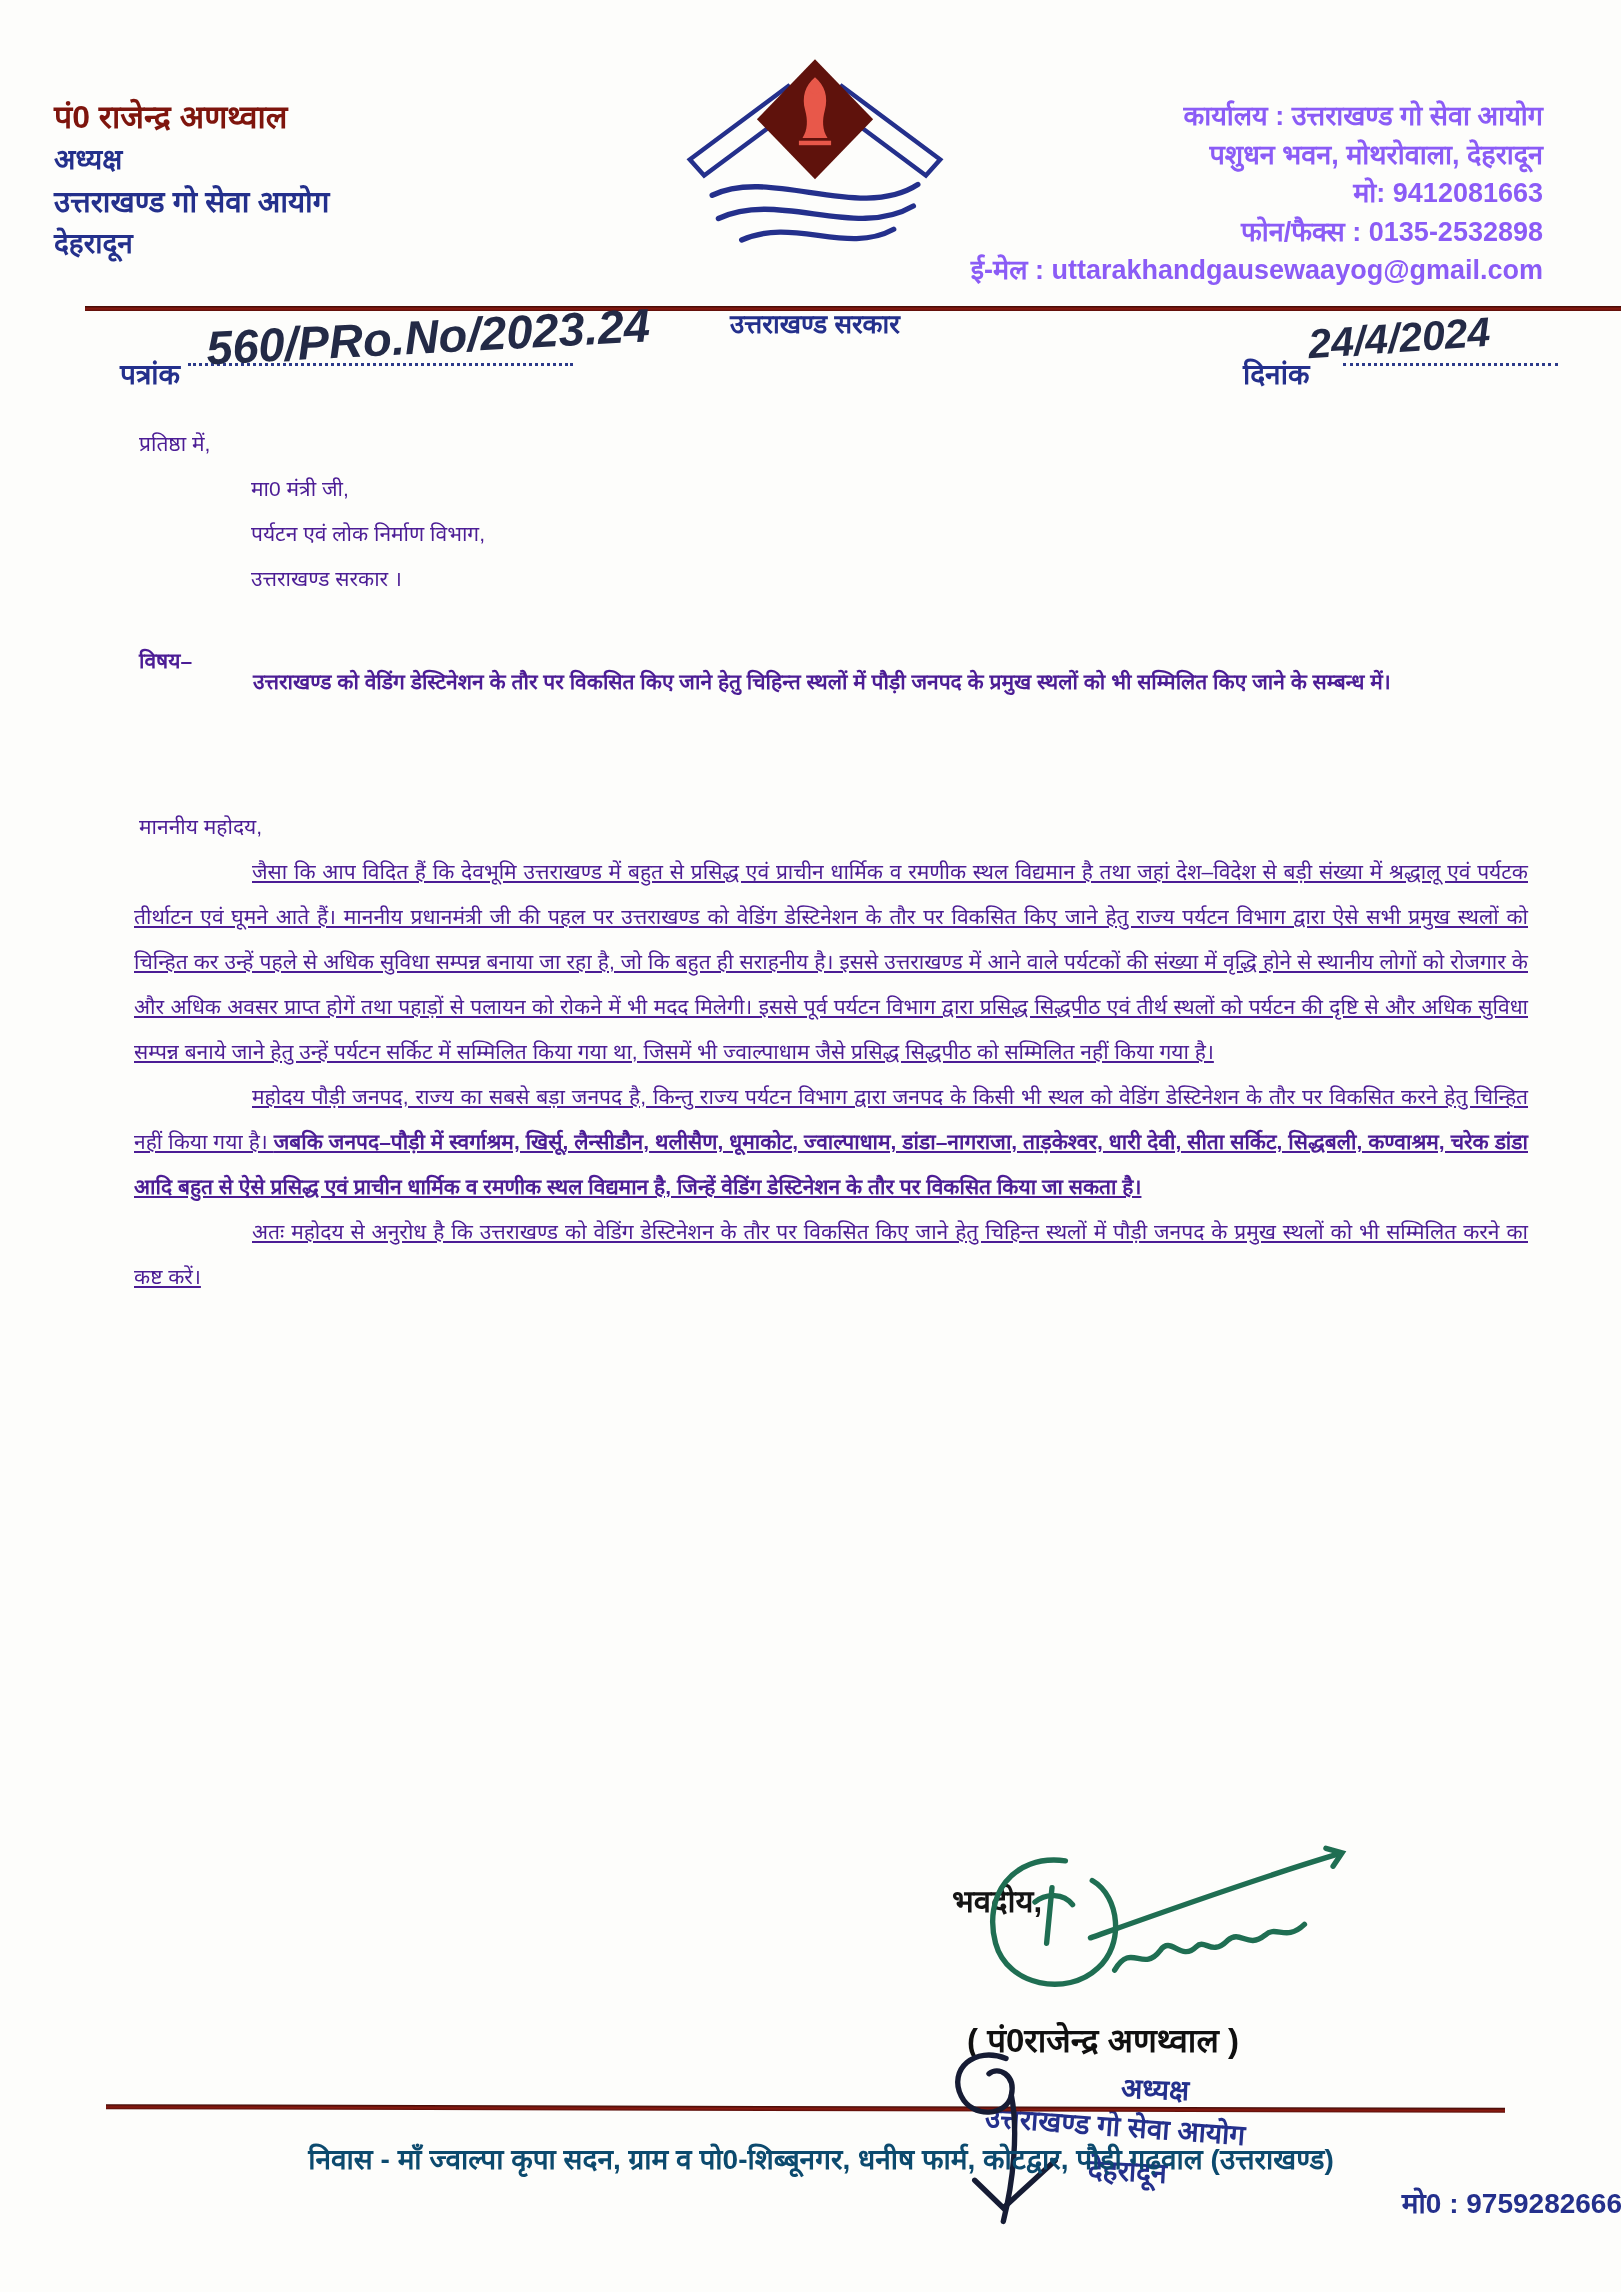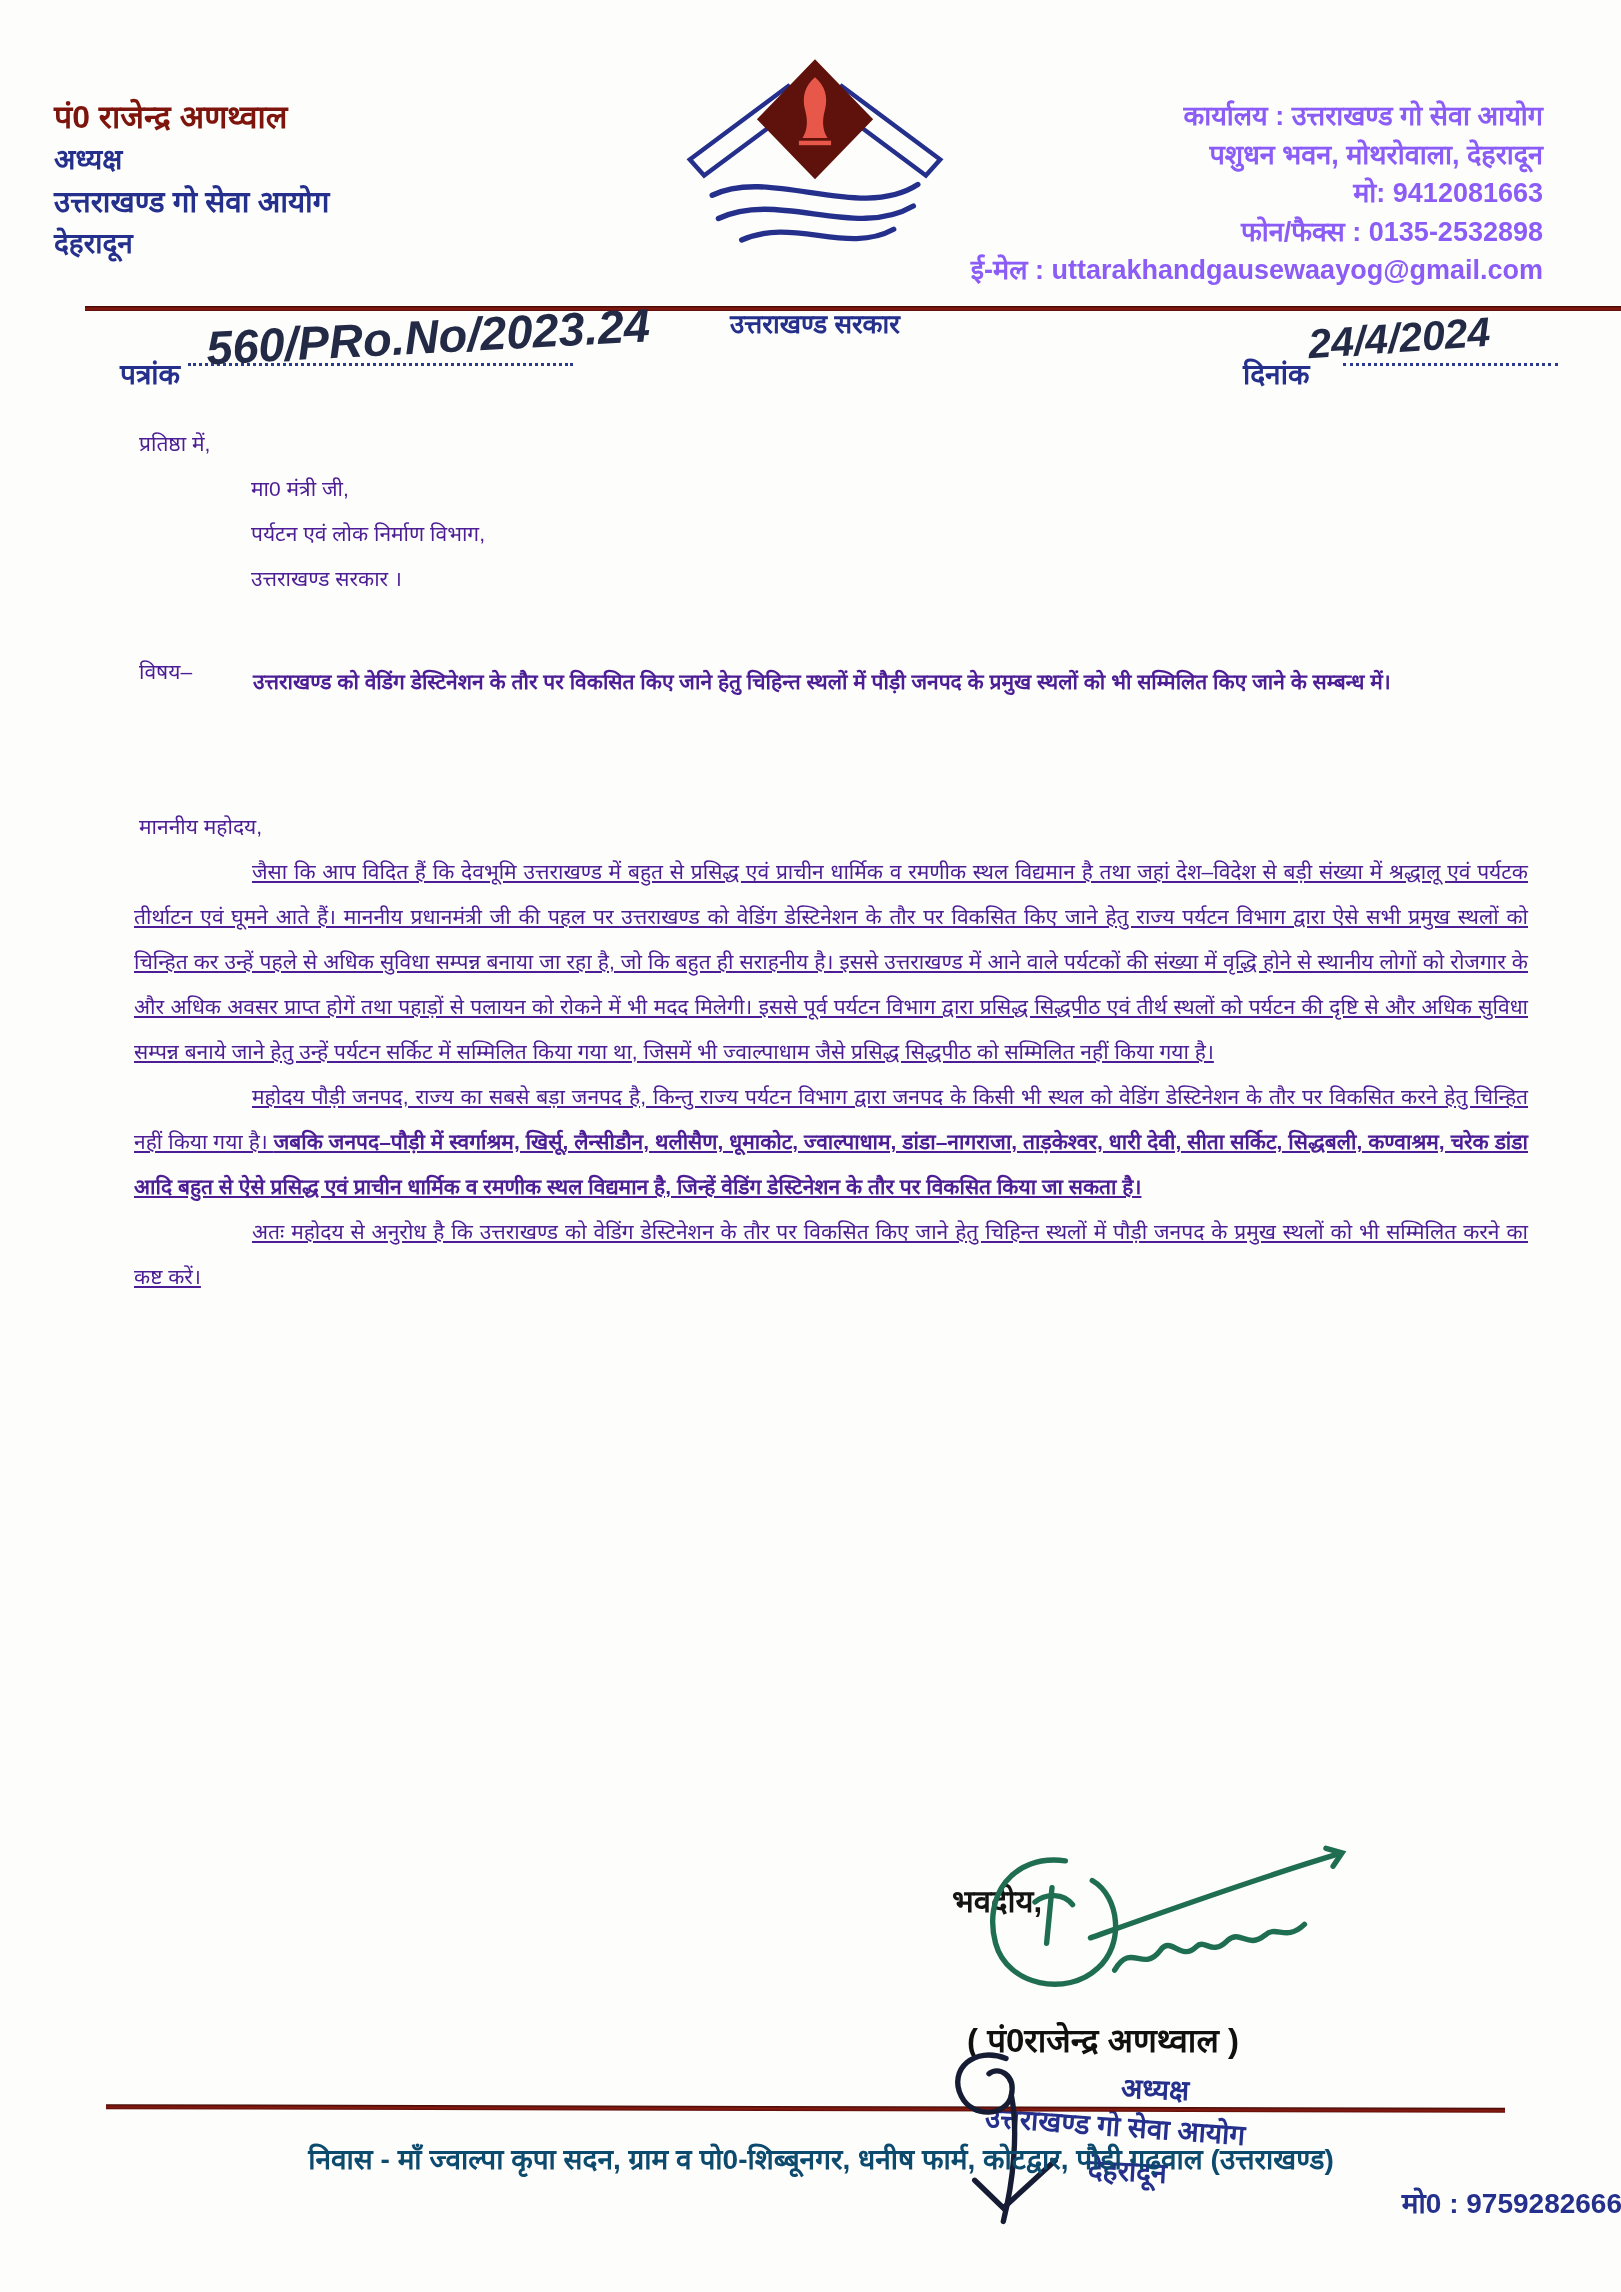--- a/index.html
+++ b/index.html
@@ -32,21 +32,21 @@
   .leader{border-bottom:3.6px dotted #2c3a8a;height:30px;top:333px;}
   .leader-ref{left:188px;width:385px;}
   .leader-date{left:1343px;width:215px;}
   .hand{font-style:italic;font-weight:600;color:#232a46;white-space:nowrap;}
   .hand-ref{left:206px;top:309px;font-size:47px;transform:rotate(-3deg);}
   .hand-date{left:1308px;top:315px;font-size:41px;transform:rotate(-4deg);}
   
   .txt{font-size:21px;line-height:45px;color:#4c1d95;}
   .addr-intro{left:139px;top:421px;}
   .addr-lines{left:251px;top:466px;line-height:45px;}
-  .subject-label{left:139px;top:638px;font-weight:normal;margin-top:11px;}
+  .subject-label{left:139px;top:638px;font-weight:bold;}
   .subject-text{left:253px;top:656px;width:1274px;text-align:justify;
     font-weight:bold;line-height:52px;}
   .greeting{left:139px;top:804px;}
   .body-block{left:134px;top:849px;width:1394px;text-align:justify;}
   .body-block p{margin:0;text-indent:118px;text-decoration:underline;}
   .bold-seg{font-weight:bold;}
   
   .closing{left:952px;top:1879px;font-size:31px;font-weight:600;color:#141414;}
   .sig-green{left:931px;top:1834px;}
   .signatory-name{left:967px;top:2017px;font-size:33px;font-weight:bold;color:#101010;white-space:nowrap;}

